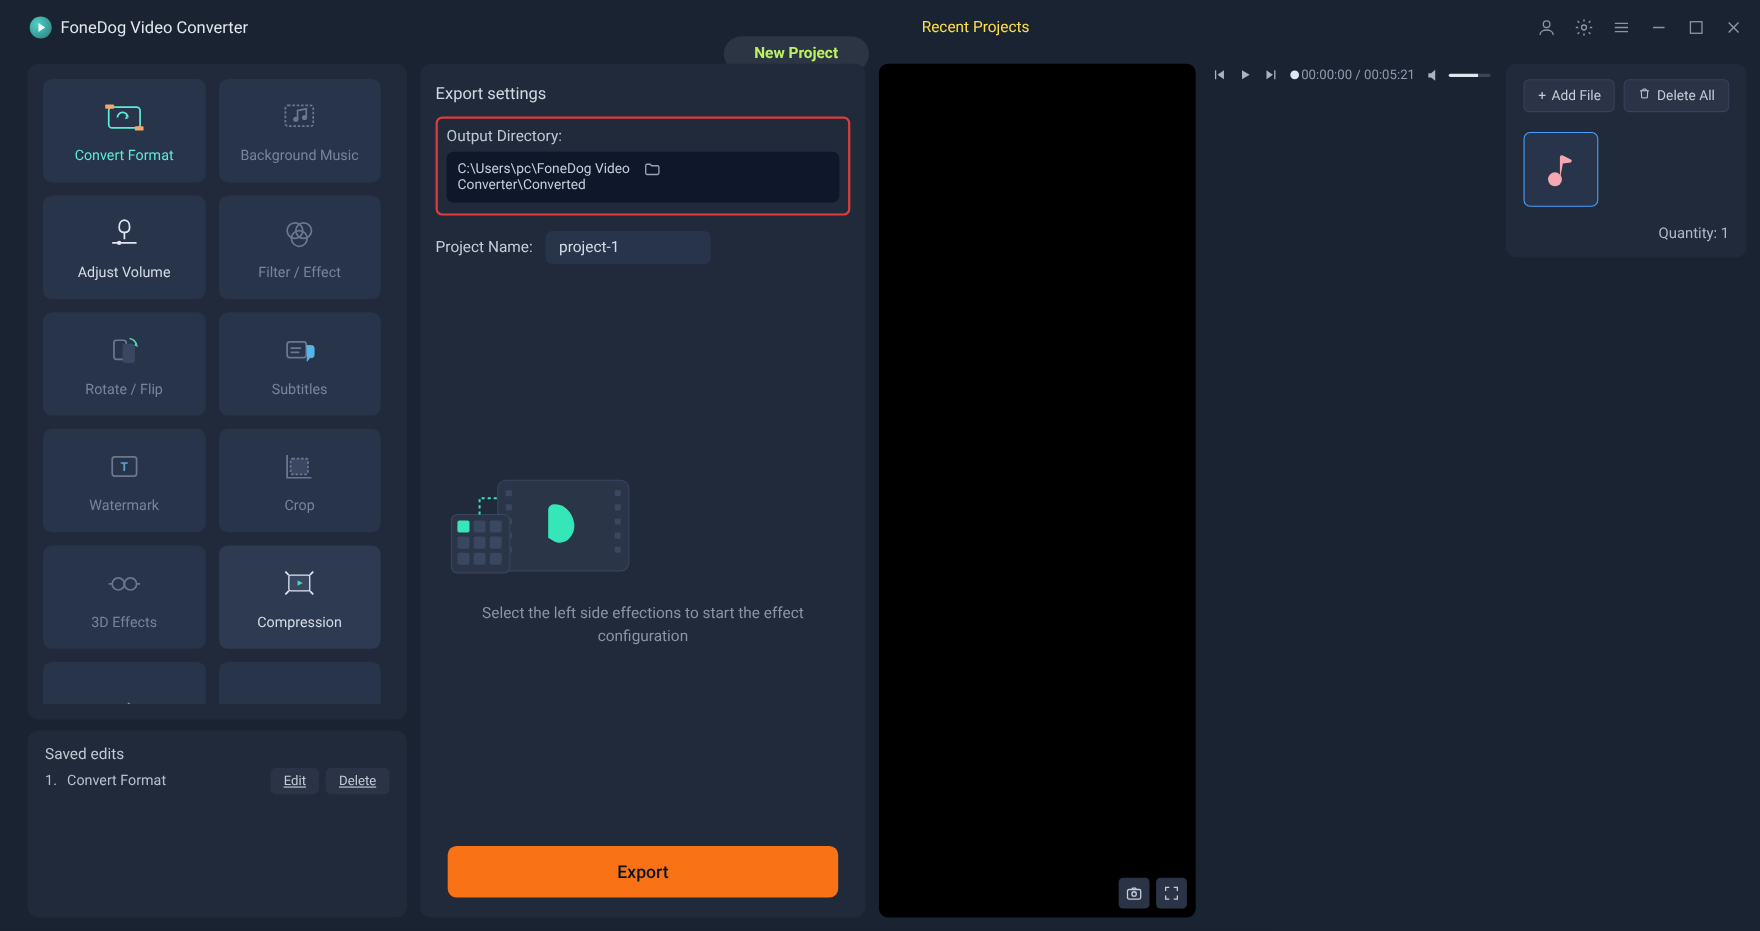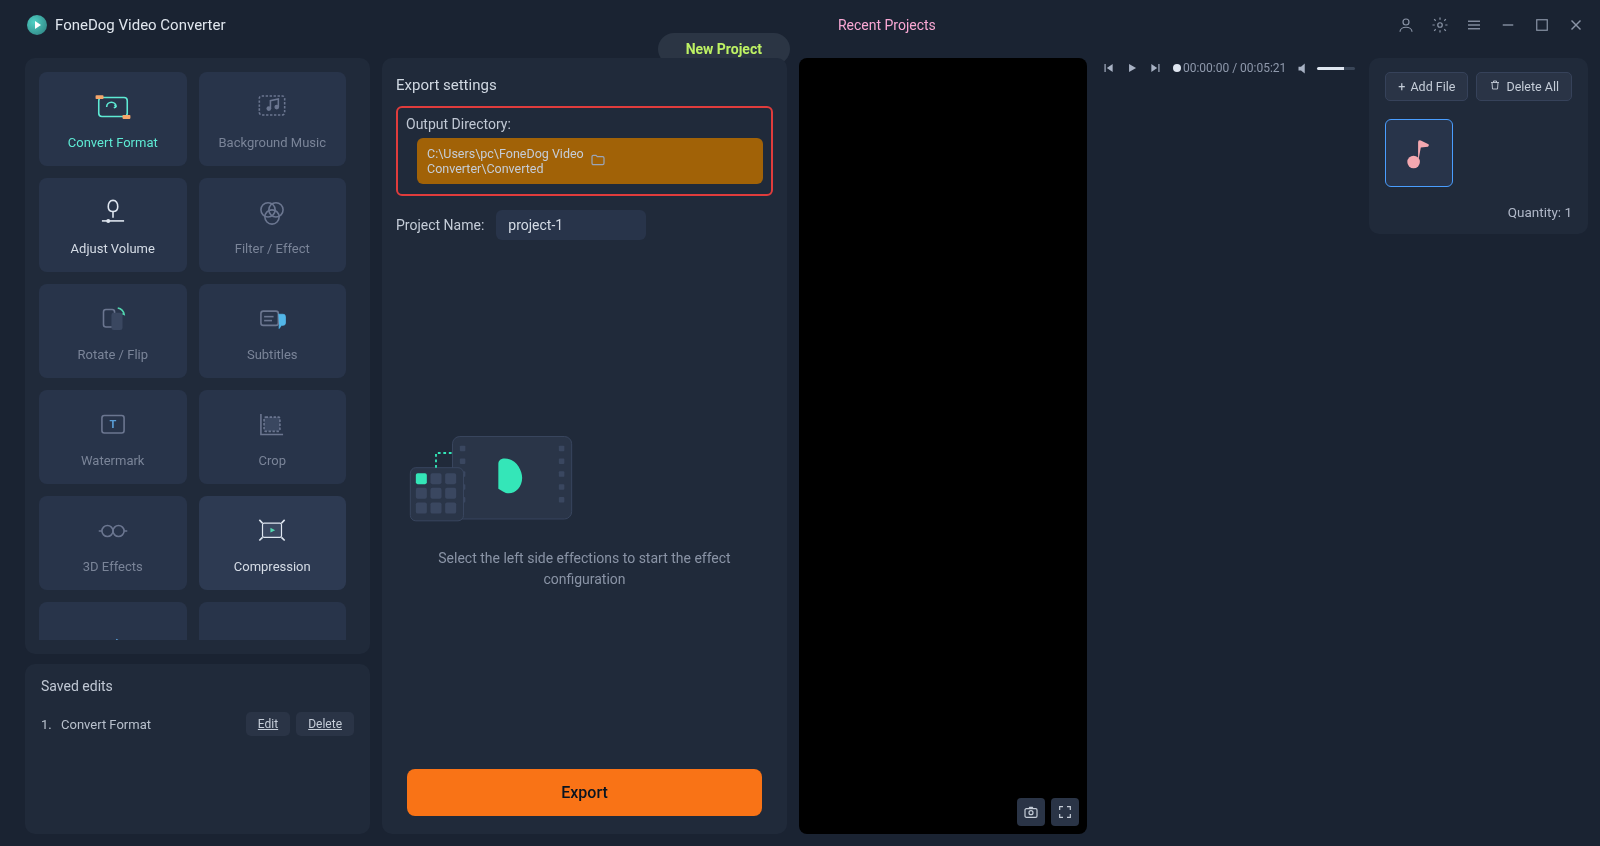--- a/index.html
+++ b/index.html
@@ -5,21 +5,21 @@
 * { margin: 0; padding: 0; box-sizing: border-box; font-family: -apple-system, BlinkMacSystemFont, "Segoe UI", Roboto, sans-serif; }
 body { background: #1a2332; color: #c5cdd8; width: 1600px; height: 846px; overflow: hidden; }
 .app { display: flex; flex-direction: column; height: 100%; padding-left: 13px; }
 
 
 .titlebar { display: flex; align-items: center; height: 50px; padding: 0 14px; }
 .logo { display: flex; align-items: center; gap: 8px; font-size: 15px; color: #e0e6ee; }
 .logo-icon { width: 20px; height: 20px; border-radius: 50%; background: radial-gradient(circle at 35% 35%, #4fd1c5, #2c7a7b); position: relative; display: flex; align-items: center; justify-content: center; }
 .logo-icon::after { content: ""; width: 0; height: 0; border-left: 6px solid #fff; border-top: 4px solid transparent; border-bottom: 4px solid transparent; margin-left: 2px; }
 .tabs { margin: 0 auto; display: flex; gap: 20px; align-items: center; }
-.tab { padding: 8px 28px; border-radius: 18px; font-size: 14px; cursor: pointer; color: #f9a8d4; }
+.tab { padding: 8px 28px; border-radius: 18px; font-size: 14px; cursor: pointer; color: #fde047; }
 .tab.active { background: #2b3544; color: #bef264; font-weight: 700; margin-top: 48px; }
 .winctrl { display: flex; gap: 14px; align-items: center; }
 .winctrl span { cursor: pointer; color: #8a94a6; font-size: 16px; display: flex; align-items: center; justify-content: center; width: 20px; height: 20px; }
 .winctrl svg { width: 18px; height: 18px; }
 
 .main { display: flex; flex: 1; padding: 8px 12px 12px 12px; gap: 12px; min-height: 0; }
 
 
 .left-panel { width: 345px; display: flex; flex-direction: column; gap: 10px; }
 .effects-scroll { background: #202a3a; border-radius: 10px; padding: 14px 18px 14px 14px; flex: 1; overflow: hidden; position: relative; }
@@ -27,33 +27,33 @@
 .effects-grid::-webkit-scrollbar { width: 4px; }
 .effects-grid::-webkit-scrollbar-thumb { background: #3a4658; border-radius: 2px; }
 .effect-tile { background: #28344a; border-radius: 8px; height: 94px; display: flex; flex-direction: column; align-items: center; justify-content: center; gap: 10px; cursor: pointer; color: #7a8498; font-size: 13px; }
 .effect-tile.hi { color: #d5dce6; }
 .effect-tile.active { color: #5eead4; }
 .effect-tile.light { background: #2d3a52; color: #d5dce6; }
 .eicon { width: 42px; height: 36px; display: flex; align-items: center; justify-content: center; }
 .eicon svg { width: 38px; height: 34px; }
 
 .saved-panel { background: #202a3a; border-radius: 10px; padding: 14px 16px; height: 170px; }
-.saved-title { font-size: 14px; color: #c0c8d4; margin-bottom: 18px; }
+.saved-title { font-size: 14px; color: #c0c8d4; margin-bottom: 4px; }
 .saved-row { display: flex; align-items: center; font-size: 13px; color: #b8c0cc; }
 .saved-row .num { width: 20px; }
 .saved-row .name { flex: 1; }
 .saved-actions { display: flex; gap: 6px; }
 .saved-btn { background: #2a3446; border: none; color: #c5cdd8; padding: 5px 12px; border-radius: 5px; cursor: pointer; font-size: 12px; text-decoration: underline; }
 
 
 .center-panel { width: 405px; background: #202a3a; border-radius: 10px; padding: 18px 14px 18px 14px; display: flex; flex-direction: column; }
 .section-title { font-size: 15px; color: #d0d8e2; margin-bottom: 12px; }
 .output-box { border: 2px solid #e03c3c; border-radius: 6px; padding: 8px 8px 10px 8px; margin-bottom: 10px; }
 .od-label { font-size: 14px; color: #c0c8d4; margin-bottom: 6px; }
-.od-input { background: #a16207; border-radius: 6px; padding: 8px 10px; display: flex; align-items: center; font-size: 12.5px; color: #c5cdd8; margin-left: 11px; }
+.od-input { background: #0f172a; border-radius: 6px; padding: 8px 10px; display: flex; font-size: 12.5px; color: #c5cdd8; }
 .od-input span { flex: 1; }
 .folder-icon { cursor: pointer; color: #9aa5b8; }
 .pname-row { display: flex; align-items: center; gap: 12px; font-size: 14px; margin-top: 4px; }
 .pname-input { background: #28344a; border: none; color: #d5dce6; padding: 7px 12px; border-radius: 6px; font-size: 14px; width: 150px; }
 .center-fill { flex: 1; display: flex; flex-direction: column; justify-content: center; gap: 18px; }
 .placeholder-svg { width: 190px; height: 110px; }
 .placeholder-text { font-size: 14px; color: #8a94a6; text-align: center; line-height: 1.5; }
 .export-btn { background: #f97316; color: #0a1420; border: none; width: 94%; margin: 0 auto; padding: 14px 0; border-radius: 8px; font-size: 16px; font-weight: 500; cursor: pointer; }
 
 

